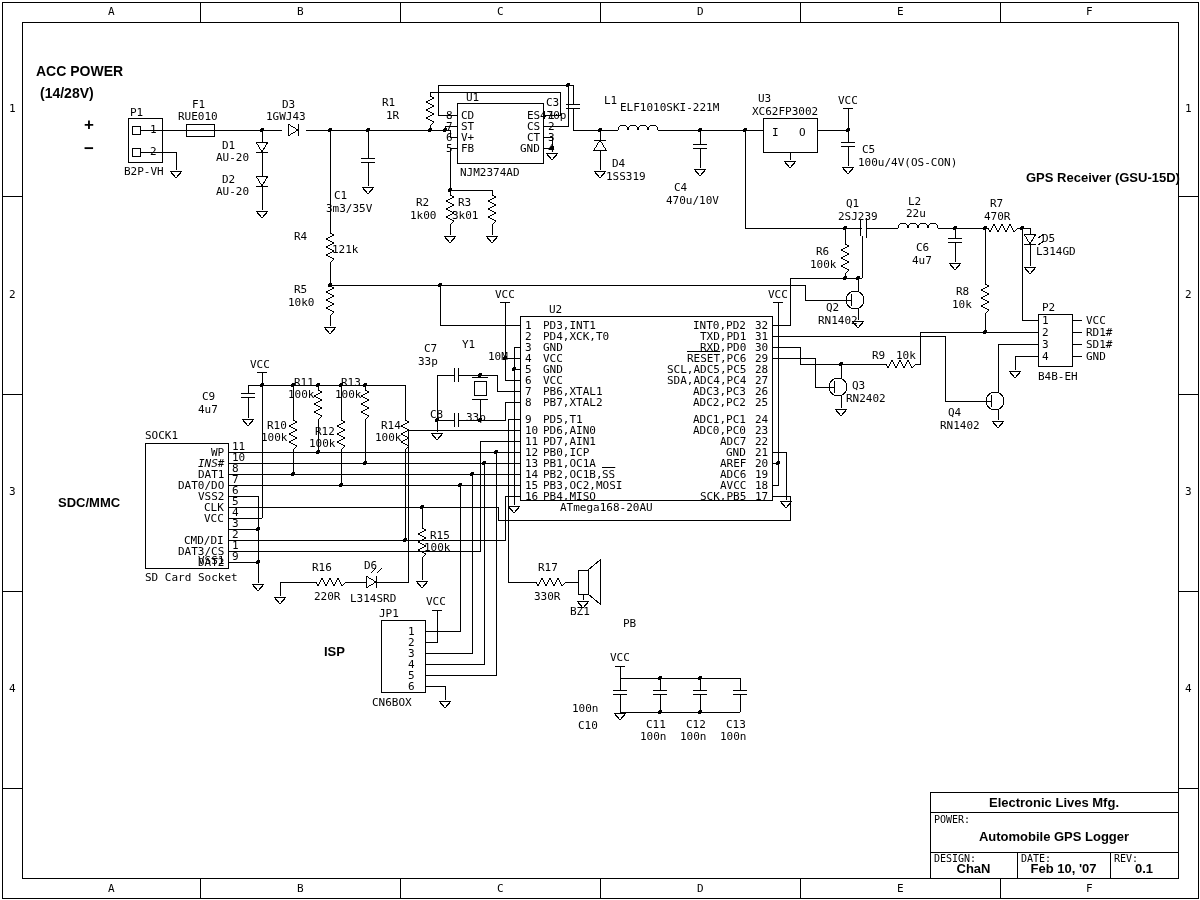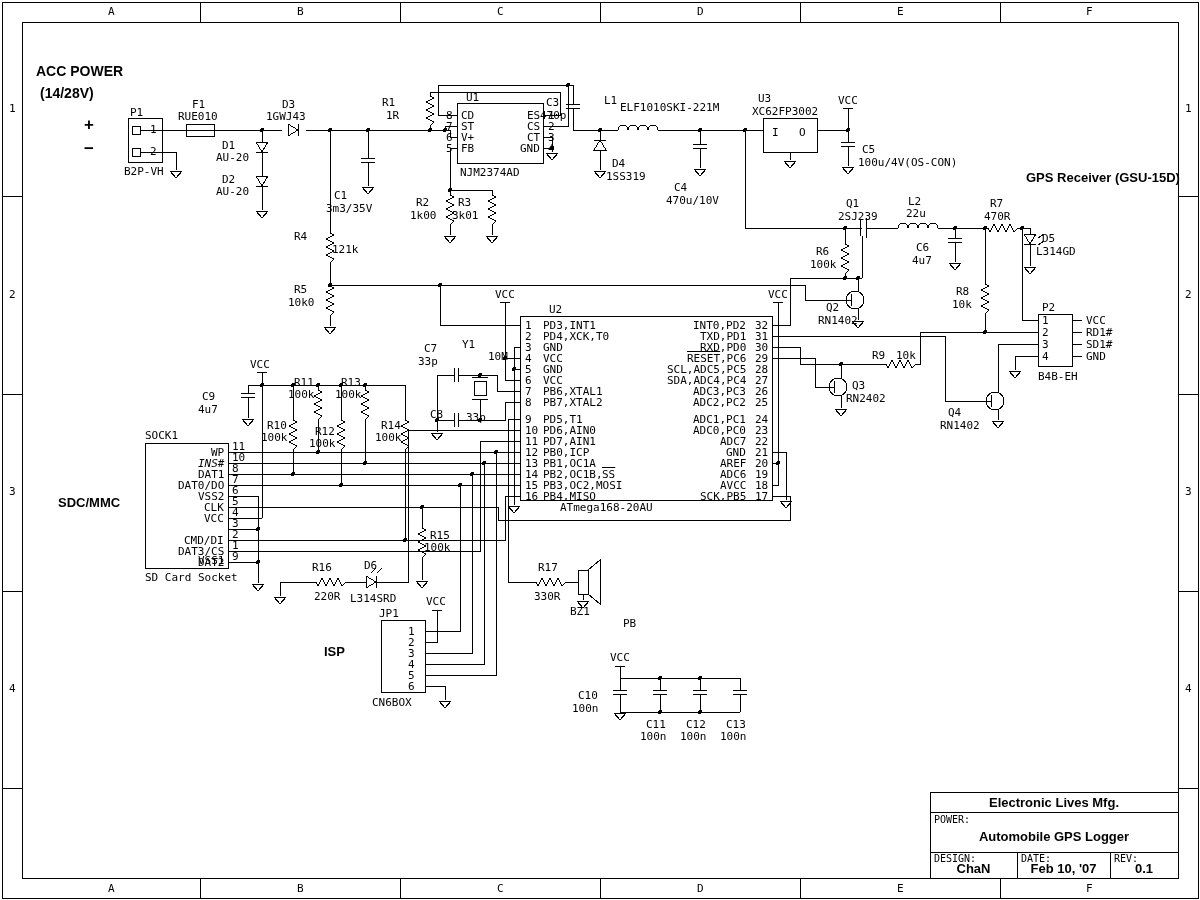--- a/index.html
+++ b/index.html
@@ -501,21 +501,21 @@
       <span class="lbl" style="left: 408px; top: 659px;">4</span>
       <span class="lbl" style="left: 408px; top: 670px;">5</span>
       <span class="lbl" style="left: 408px; top: 681px;">6</span>
       <span class="lbl" style="left: 372px; top: 697px;">CN6BOX</span>
       <span class="lbl b" style="left: 324px; top: 645px;">ISP</span>
       <span class="lbl" style="left: 538px; top: 562px;">R17</span>
       <span class="lbl" style="left: 534px; top: 591px;">330R</span>
       <span class="lbl" style="left: 570px; top: 606px;">BZ1</span>
       <span class="lbl" style="left: 588px; top: 618px; margin-left: 35px;">PB</span>
       <span class="lbl" style="left: 610px; top: 652px;">VCC</span>
-      <span class="lbl" style="left: 578px; top: 690px;">C10</span>
+      <span class="lbl" style="left: 578px; top: 720px;">C10</span>
       <span class="lbl" style="left: 572px; top: 703px;">100n</span>
       <span class="lbl" style="left: 646px; top: 719px;">C11</span>
       <span class="lbl" style="left: 640px; top: 731px;">100n</span>
       <span class="lbl" style="left: 686px; top: 719px;">C12</span>
       <span class="lbl" style="left: 680px; top: 731px;">100n</span>
       <span class="lbl" style="left: 726px; top: 719px;">C13</span>
       <span class="lbl" style="left: 720px; top: 731px;">100n</span>
     </div>
 
 <div>

